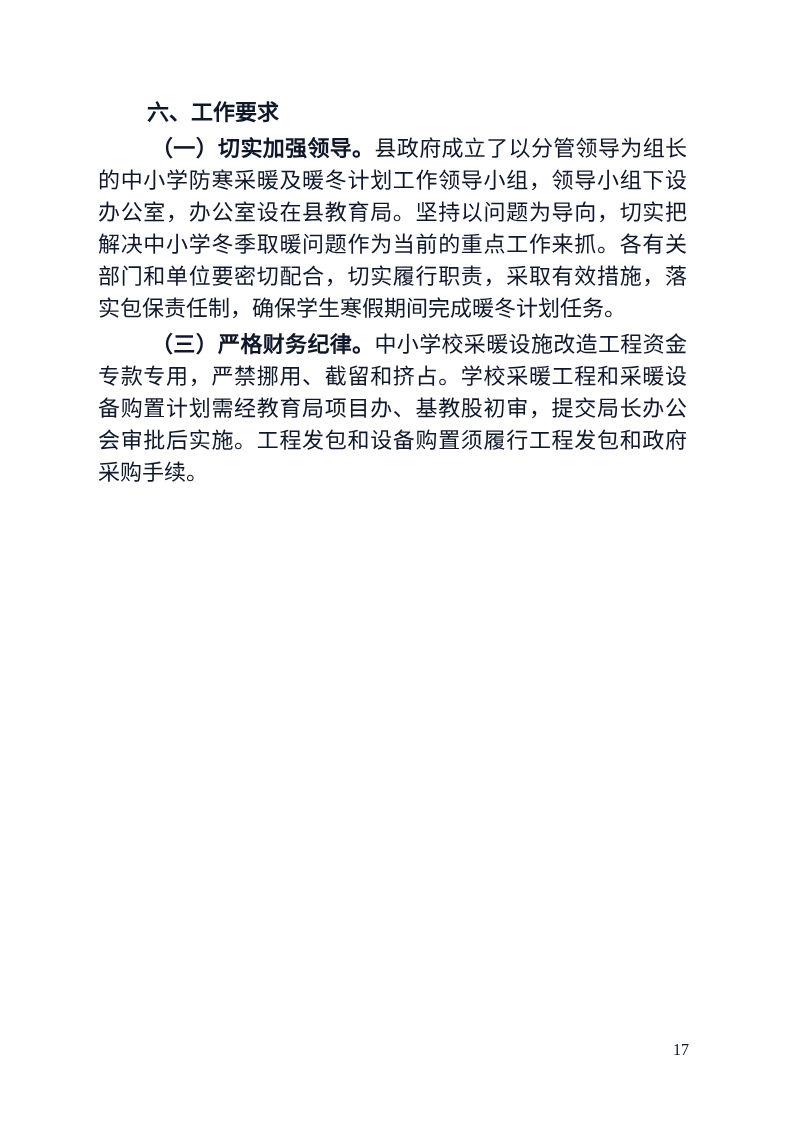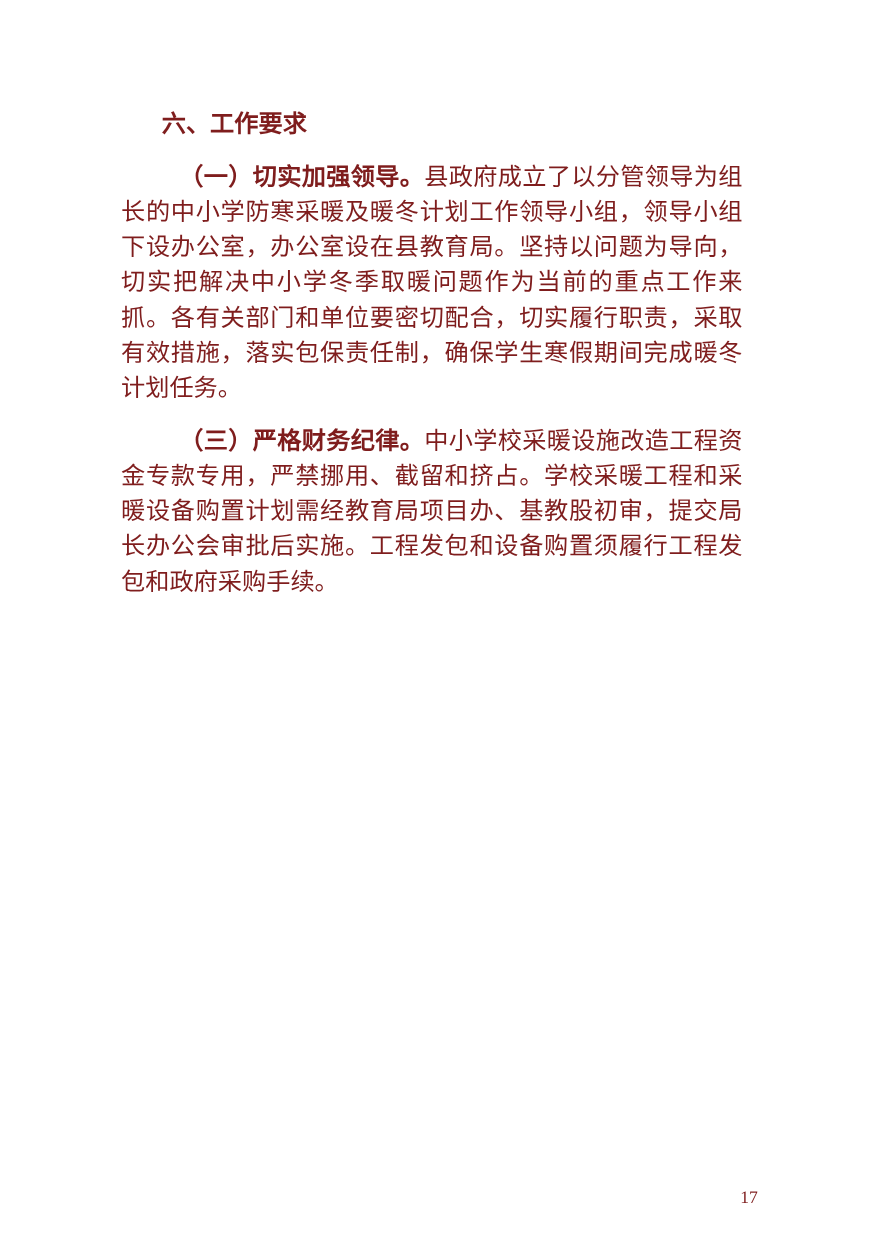--- a/index.html
+++ b/index.html
@@ -8,21 +8,21 @@
     padding: 0;
     background: #ffffff;
   }
   .page {
     position: relative;
     width: 793px;
     height: 1122px;
     background: #ffffff;
     overflow: hidden;
     font-family: "Liberation Serif", "DejaVu Serif", serif;
-    color: #7f1d1d;
+    color: #0f172a;
   }
   .content {
     position: absolute;
     left: 94px;
     top: 97px;
     width: 597px;
     font-size: 22px;
     line-height: 32px;
     text-align: justify;
     text-justify: inter-ideograph;
@@ -30,29 +30,29 @@
   }
   .heading {
     margin: 0;
     font-size: 22px;
     line-height: 32px;
     font-weight: bold;
     text-indent: 53px;
     text-align: left;
   }
   .para {
-    margin: 16px;
+    margin: 4px;
     text-indent: 53px;
   }
   .para .lead {
     font-weight: bold;
   }
   .folio {
     position: absolute;
-    top: 1080px;
+    top: 1040px;
     right: 104px;
     font-size: 16px;
     line-height: 20px;
     text-align: right;
     font-family: "Liberation Serif", "DejaVu Serif", serif;
   }
 </style>
 </head>
 <body>
 

